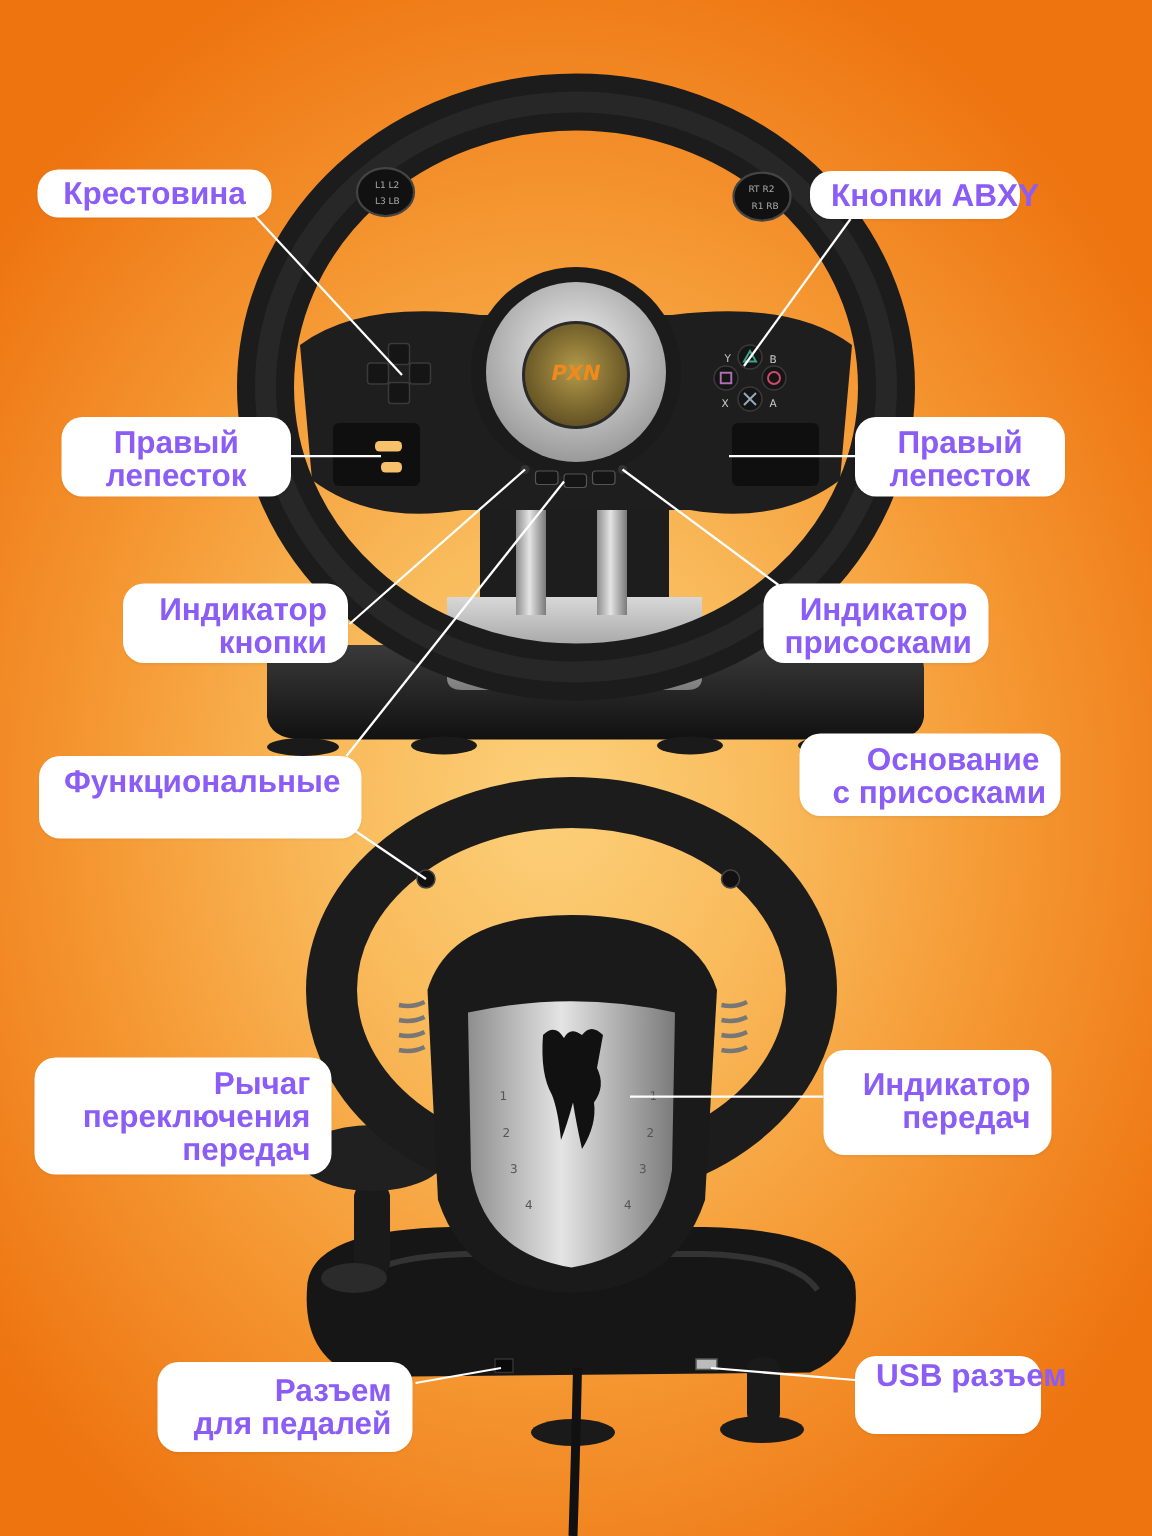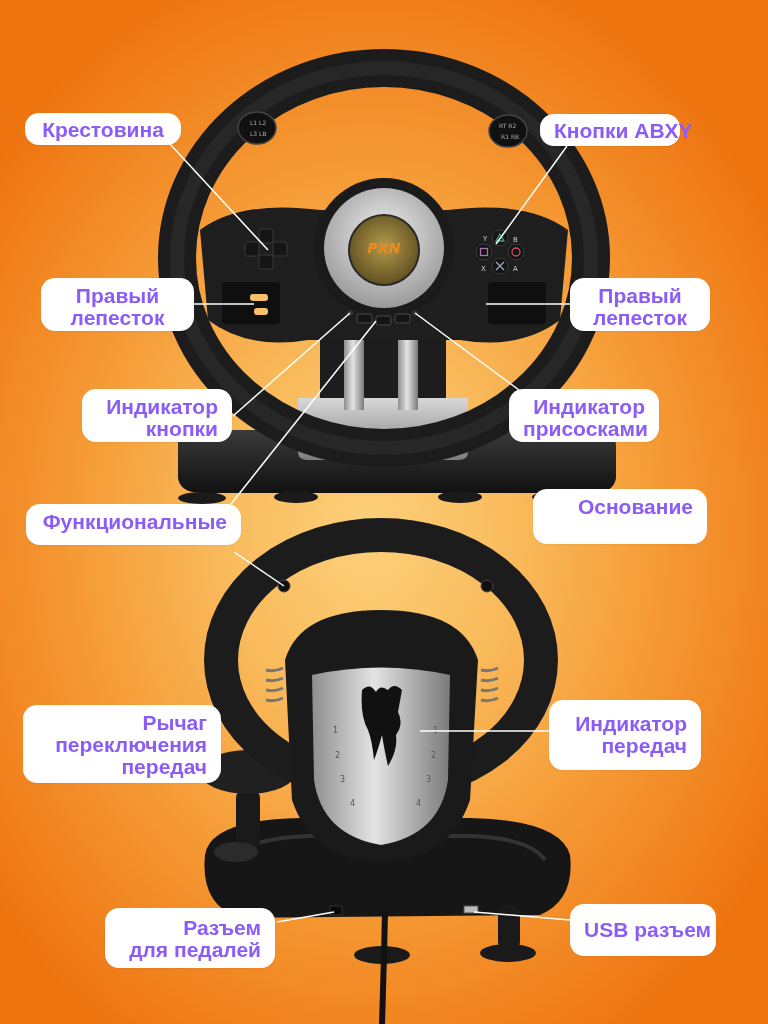--- a/index.html
+++ b/index.html
@@ -204,41 +204,42 @@
   <div class="callout left" style="left:82px; top:389px; width:150px; height:53px; padding-left:16px;">
     <span>Индикатор</span>
     <span>кнопки</span>
   </div>
 
   <div class="callout left" style="left:509px; top:389px; width:150px; height:53px;">
     <span>Индикатор</span>
     <span>присосками</span>
   </div>
 
-  <div class="callout left" style="left:26px; top:504px; width:215px; height:41px; padding-left:8px;">
+  <div class="callout left" style="left:26px; top:504px; width:215px; height:55px; padding-left:8px;">
     <span>Функциональные</span>
   </div>
 
   <div class="callout left" style="left:533px; top:489px; width:174px; height:55px; padding-left:22px;">
     <span>Основание</span>
+    <span>с присосками</span>
   </div>
 
   <div class="callout left" style="left:23px; top:705px; width:198px; height:78px; ">
     <span>Рычаг</span>
     <span>переключения</span>
     <span>передач</span>
   </div>
 
   <div class="callout left" style="left:549px; top:700px; width:152px; height:70px; padding-top:13px; padding-left:16px;">
     <span>Индикатор</span>
     <span>передач</span>
   </div>
 
   <div class="callout left" style="left:105px; top:908px; width:170px; height:60px; padding-top:9px; ">
     <span>Разъем</span>
     <span>для педалей</span>
   </div>
 
-  <div class="callout center" style="left:570px; top:904px; width:146px; height:52px; padding-top:15px;">
+  <div class="callout center" style="left:570px; top:904px; width:124px; height:52px; padding-top:3px;">
     <span>USB разъем</span>
   </div>
 
 </div>
 
 </body></html>

